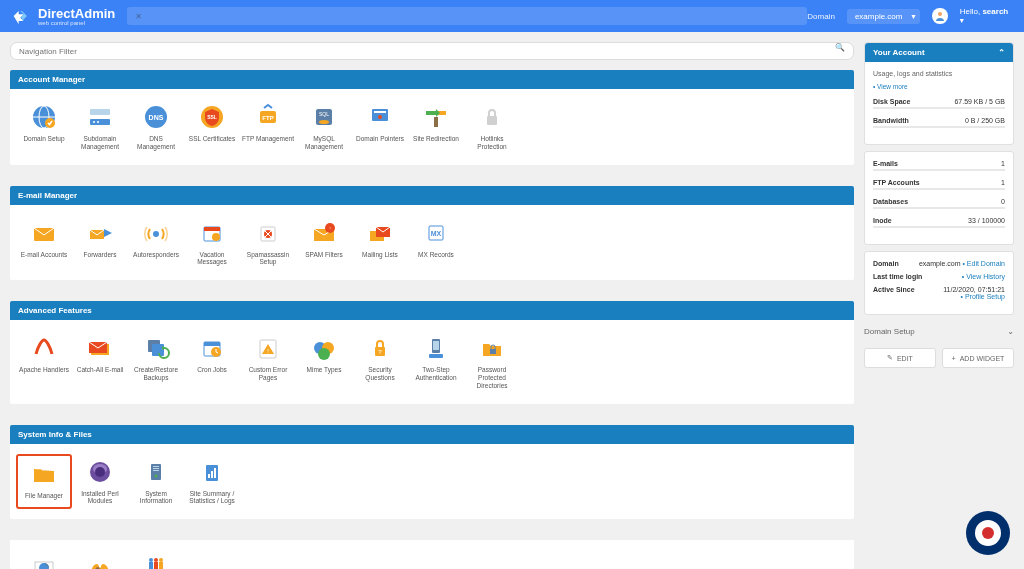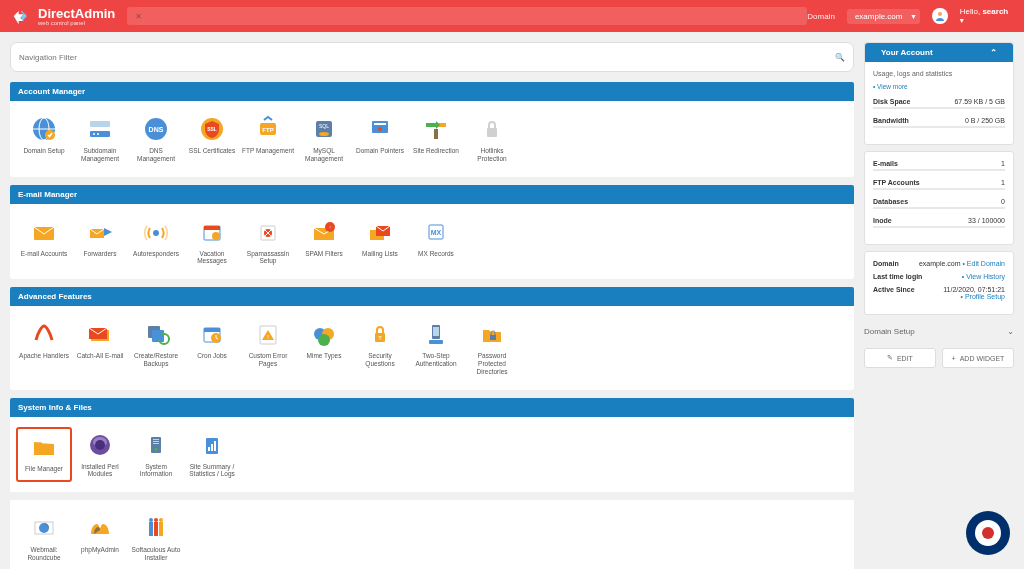--- a/index.html
+++ b/index.html
@@ -1,45 +1,45 @@
 <!DOCTYPE html>
 <html><head>
 <meta charset="utf-8">
 <style>
 * { margin:0; padding:0; box-sizing:border-box; font-family:Arial,Helvetica,sans-serif; }
 body { background:#f0f0f0; font-size:8px; color:#333; }
-.topbar { background:#ef4444; height:32px; display:flex; align-items:center; padding:0 12px; justify-content:space-between; }
+.topbar { background:#3b82f6; height:32px; display:flex; align-items:center; padding:0 12px; justify-content:space-between; }
 .topbar-left { display:flex; align-items:center; gap:12px; }
 .logo { display:flex; align-items:center; gap:6px; color:#fff; }
 .logo-icon { width:20px; height:20px; }
 .logo-text { font-size:13px; font-weight:bold; line-height:1; }
 .logo-sub { font-size:6px; opacity:0.8; display:block; }
 .search-bar { background:rgba(255,255,255,0.15); border-radius:3px; width:680px; height:18px; display:flex; align-items:center; padding:0 8px; }
 .search-bar input { background:transparent; border:none; color:#fff; font-size:8px; width:100%; outline:none; }
 .search-bar input::placeholder { color:rgba(255,255,255,0.7); }
 .topbar-right { display:flex; align-items:center; gap:12px; color:#fff; font-size:8px; }
 .domain-label { opacity:0.9; }
 .domain-select { background:rgba(255,255,255,0.15); border-radius:3px; padding:3px 18px 3px 8px; position:relative; }
 .user-avatar { width:16px; height:16px; border-radius:50%; background:#fff; display:flex; align-items:center; justify-content:center; }
 .hello { font-weight:normal; }
 .hello b { font-weight:bold; }
 .content { display:flex; padding:10px; gap:10px; }
 .main { flex:1; }
-.nav-filter { background:#fff; border:1px solid #ddd; border-radius:7px; height:30px; display:flex; align-items:center; padding:0 8px; color:#999; font-size:8px; margin-bottom:10px; }
+.nav-filter { background:#fff; border:1px solid #ddd; border-radius:7px; height:18px; display:flex; padding:0 8px; color:#999; font-size:8px; margin-bottom:10px; }
 .nav-filter input { border:none; flex:1; outline:none; font-size:8px; }
-.section { margin-bottom:8px; }
+.section { margin-bottom:21px; }
 .section-header { background:#1a7fbf; color:#fff; padding:5px 8px; font-size:8px; font-weight:bold; border-radius:2px 2px 0 0; }
 .section-body { background:#fff; padding:10px 6px; display:flex; flex-wrap:wrap; gap:0; border-radius:0 0 2px 2px; }
 .item { width:56px; text-align:center; padding:4px 2px; cursor:pointer; }
 .item-icon { width:28px; height:28px; margin:0 auto 4px; display:flex; align-items:center; justify-content:center; }
 .item-label { font-size:6.5px; color:#555; line-height:1.2; }
 .highlighted { border:2.5px solid #e8491e; border-radius:3px; }
 .sidebar { width:150px; display:flex; flex-direction:column; gap:6px; }
 .card { background:#fff; border:1px solid #e0e0e0; border-radius:3px; padding:8px; }
-.card-header { background:#1a7fbf; color:#fff; padding:5px 16px; font-size:8px; font-weight:bold; border-radius:3px 3px 0 0; margin:-8px -8px 8px -8px; display:flex; justify-content:space-between; align-items:center;gap:15px; }
+.card-header { background:#1a7fbf; color:#fff; padding:5px 8px; font-size:8px; font-weight:bold; border-radius:3px 3px 0 0; margin:-8px -8px 8px -8px; display:flex; justify-content:space-between; align-items:center;gap:15px; }
 .stat-group-title { font-size:7px; color:#666; margin-bottom:6px; }
 .view-more { font-size:6.5px; color:#1a7fbf; margin-bottom:8px; display:block; }
 .stat-row { display:flex; justify-content:space-between; font-size:7px; margin-bottom:2px; }
 .stat-bar { height:2px; background:#e8e8e8; margin-bottom:8px; }
 .info-row { display:flex; justify-content:space-between; font-size:7px; margin-bottom:6px; }
 .info-link { color:#1a7fbf; }
 .collapse-row { display:flex; justify-content:space-between; align-items:center; font-size:8px; color:#666; padding:6px 0; }
 .btn-row { display:flex; gap:6px; }
 .small-btn { flex:1; background:#fff; border:1px solid #ddd; border-radius:3px; padding:5px; font-size:7px; color:#666; display:flex; align-items:center; justify-content:center; gap:4px; cursor:pointer; }
 .fab { position:fixed; right:14px; bottom:14px; width:44px; height:44px; border-radius:50%; background:#002f6c; display:flex; align-items:center; justify-content:center; }

